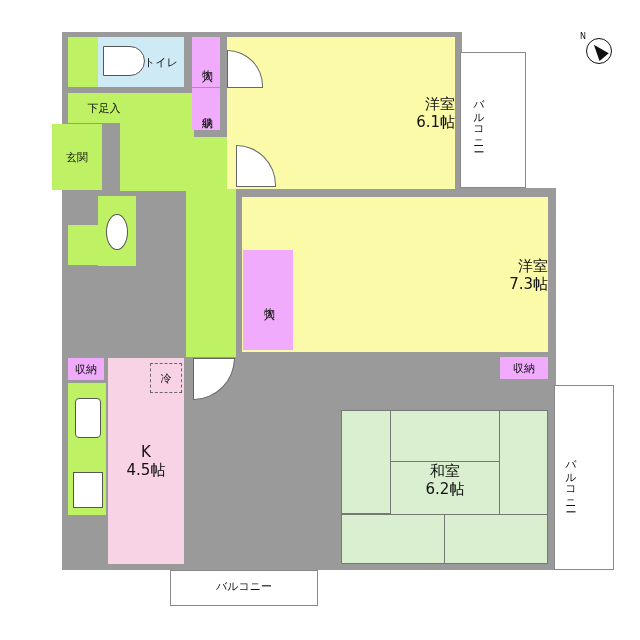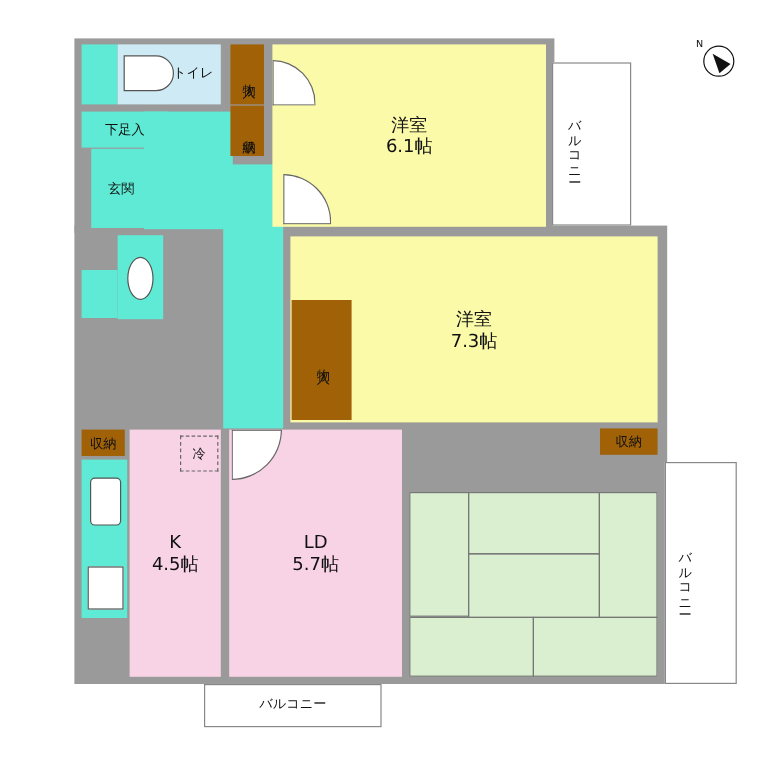--- a/index.html
+++ b/index.html
@@ -1,25 +1,25 @@
 <!DOCTYPE html>
 <html><head>
 <meta charset="utf-8">
 <style>
   html,body{margin:0;padding:0;background:#fff;}
   body{width:640px;height:640px;position:relative;overflow:hidden;font-family:"DejaVu Sans",sans-serif;color:#111;}
   .abs{position:absolute;box-sizing:border-box;}
   .wall{background:#9a9a9a;}
   .room{position:absolute;box-sizing:border-box;display:flex;flex-direction:column;align-items:center;justify-content:center;text-align:center;}
-  .yellow{background:#fbfaa9;}
+  .yellow{background:#fbfaa9;align-items:flex-end;}
   .blue{background:#cdeaf5;}
-  .purple{background:#a16207;}
+  .purple{background:#f0abfc;}
   .pink{background:#f8d3e6;}
   .green{background:#d9efcf;}
-  .white{background:#5eead4;}
+  .white{background:#bef264;}
   .lbl{font-size:15px;line-height:18px;}
   .sm{font-size:11px;line-height:13px;}
   .vert{writing-mode:vertical-rl;font-size:11px;letter-spacing:1px;}
   .tatami{position:absolute;border:1px solid #777;box-sizing:border-box;}
   .door{position:absolute;border:1px solid #666;box-sizing:border-box;}
   .balc{position:absolute;border:1px solid #888;box-sizing:border-box;background:#fff;}
 </style>
 </head>
 <body>
 
@@ -36,28 +36,28 @@
   <div class="balc" style="left:554px;top:385px;width:60px;height:185px;"></div>
   <div class="abs" style="left:562px;top:452px;width:20px;height:60px;">
     <span class="vert">バルコニー</span>
   </div>
 
   <div class="balc" style="left:170px;top:570px;width:148px;height:36px;"></div>
   <div class="abs sm" style="left:170px;top:580px;width:148px;text-align:center;">バルコニー</div>
 
   <div class="room white" style="left:68px;top:37px;width:30px;height:50px;"></div>
   <div class="room blue" style="left:98px;top:37px;width:86px;height:50px;">
-    <span class="sm" style="margin-left:40px;font-family:Liberation Mono, monospace;">トイレ</span>
+    <span class="sm" style="margin-left:40px;">トイレ</span>
   </div>
   <div class="abs" style="left:103px;top:46px;width:42px;height:30px;border:1px solid #555;border-radius:0 16px 16px 0;background:#fff;"></div>
 
   <div class="room white" style="left:68px;top:93px;width:72px;height:30px;">
     <span class="sm">下足入</span>
   </div>
-  <div class="room white" style="left:76px;top:124px;width:50px;height:66px;">
+  <div class="room white" style="left:52px;top:124px;width:50px;height:66px;">
     <span class="sm">玄関</span>
   </div>
   <div class="abs white" style="left:120px;top:93px;width:74px;height:98px;"></div>
   <div class="abs white" style="left:186px;top:137px;width:50px;height:220px;"></div>
 
   <div class="room purple" style="left:192px;top:37px;width:28px;height:50px;">
     <span class="vert">物入</span>
   </div>
   <div class="room purple" style="left:192px;top:88px;width:28px;height:42px;">
     <span class="vert">収納</span>
@@ -94,33 +94,33 @@
   <div class="abs" style="left:75px;top:398px;width:26px;height:40px;border:1px solid #555;border-radius:4px;background:#fff;"></div>
   <div class="abs" style="left:73px;top:472px;width:30px;height:36px;border:1px solid #555;background:#fff;"></div>
   <div class="room pink" style="left:108px;top:358px;width:76px;height:206px;">
     <span class="lbl">K</span>
     <span class="lbl">4.5帖</span>
   </div>
   <div class="room" style="left:150px;top:363px;width:32px;height:30px;border:1px dashed #666;">
     <span class="sm">冷</span>
   </div>
 
-  <div class="room pink" style="left:191px;top:358px;width:144px;height:206px;">
-    <span class="lbl">LD</span>
-    <span class="lbl">5.7帖</span>
-  </div>
   <div class="door" style="left:193px;top:358px;width:42px;height:42px;border-radius:0 0 42px 0;background:#fff;"></div>
 
   <div class="room green" style="left:341px;top:410px;width:207px;height:154px;">
     <div class="tatami" style="left:0;top:0;width:50px;height:104px;"></div>
     <div class="tatami" style="left:49px;top:0;width:110px;height:52px;"></div>
     <div class="tatami" style="left:49px;top:51px;width:110px;height:54px;"></div>
     <div class="tatami" style="left:158px;top:0;width:49px;height:105px;"></div>
     <div class="tatami" style="left:0;top:104px;width:104px;height:50px;"></div>
     <div class="tatami" style="left:103px;top:104px;width:104px;height:50px;"></div>
+    <div class="abs" style="left:49px;top:40px;width:110px;height:60px;display:flex;flex-direction:column;align-items:center;justify-content:center;">
+      <span class="lbl">和室</span>
+      <span class="lbl">6.2帖</span>
+    </div>
   </div>
 
   <div class="abs" style="left:586px;top:38px;width:26px;height:26px;border:1px solid #111;border-radius:50%;">
     <div class="abs" style="left:6px;top:4px;width:0;height:0;border-left:6px solid transparent;border-right:6px solid transparent;border-bottom:16px solid #111;transform:rotate(-40deg);"></div>
   </div>
   <div class="abs sm" style="left:580px;top:30px;font-size:8px;">N</div>
 
 </div>
 
 </body></html>

